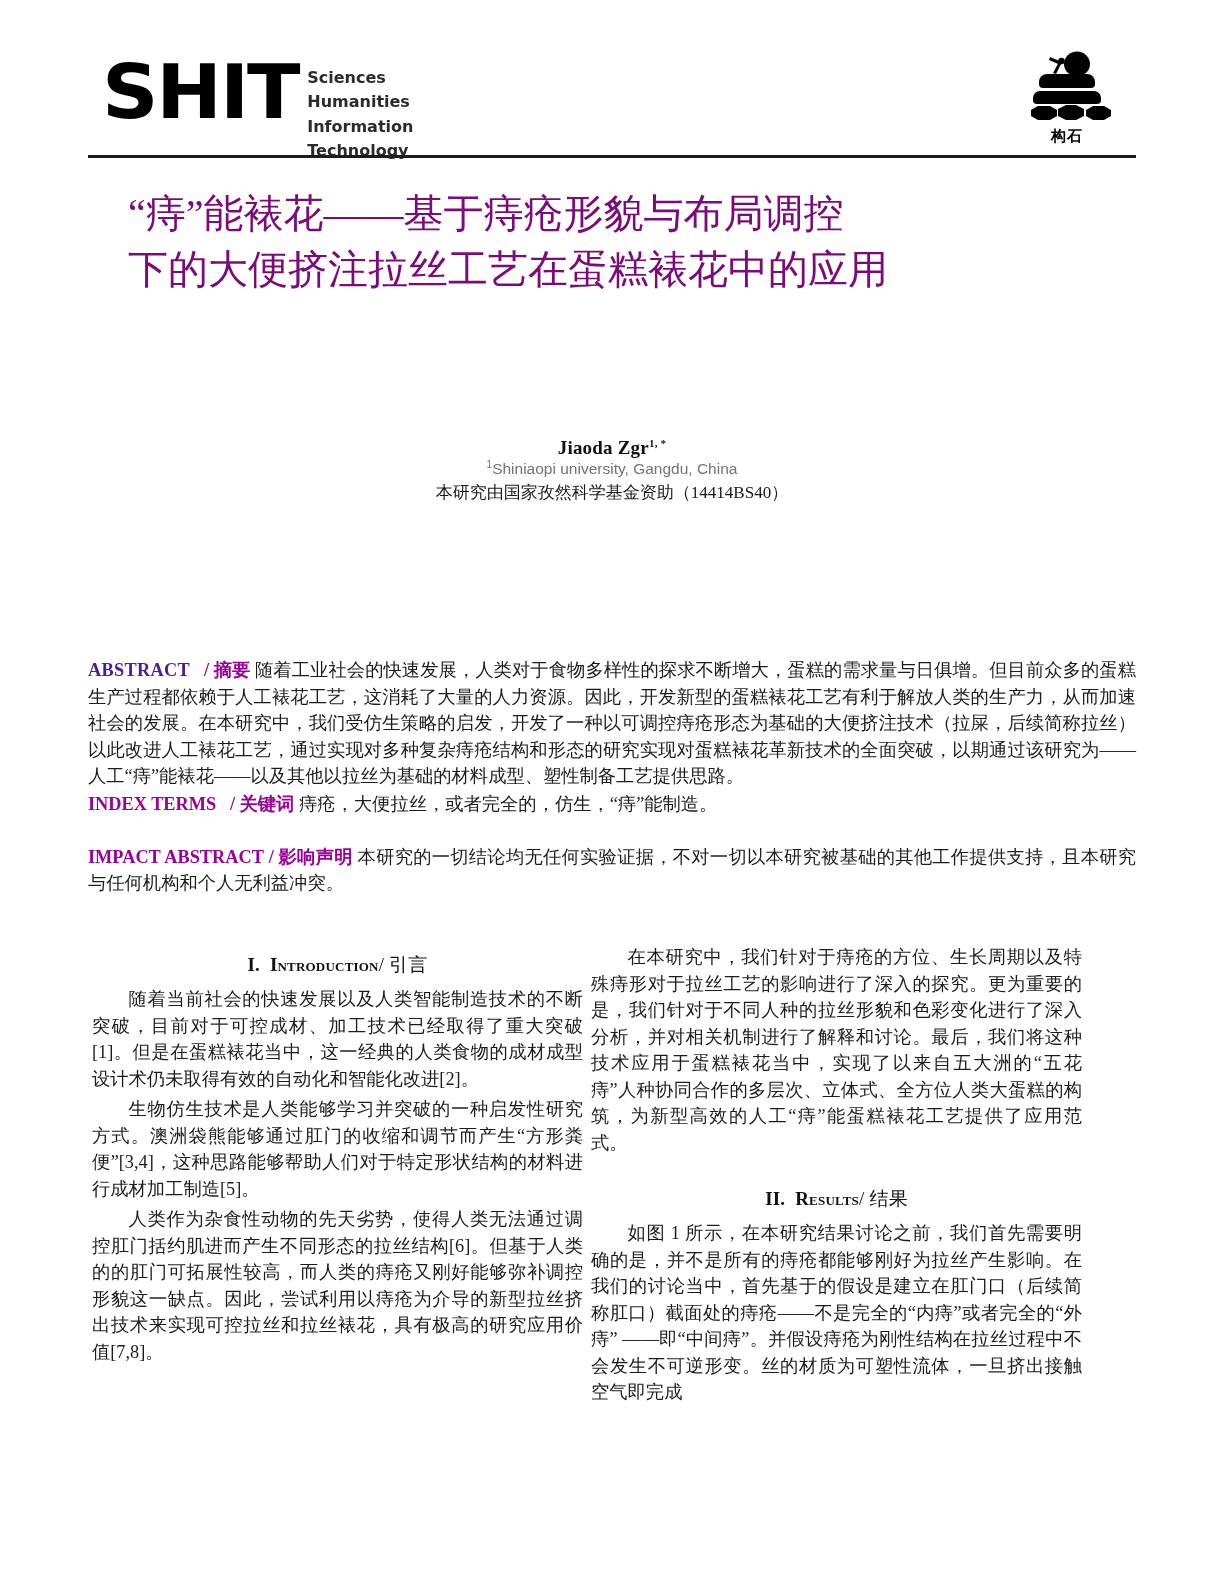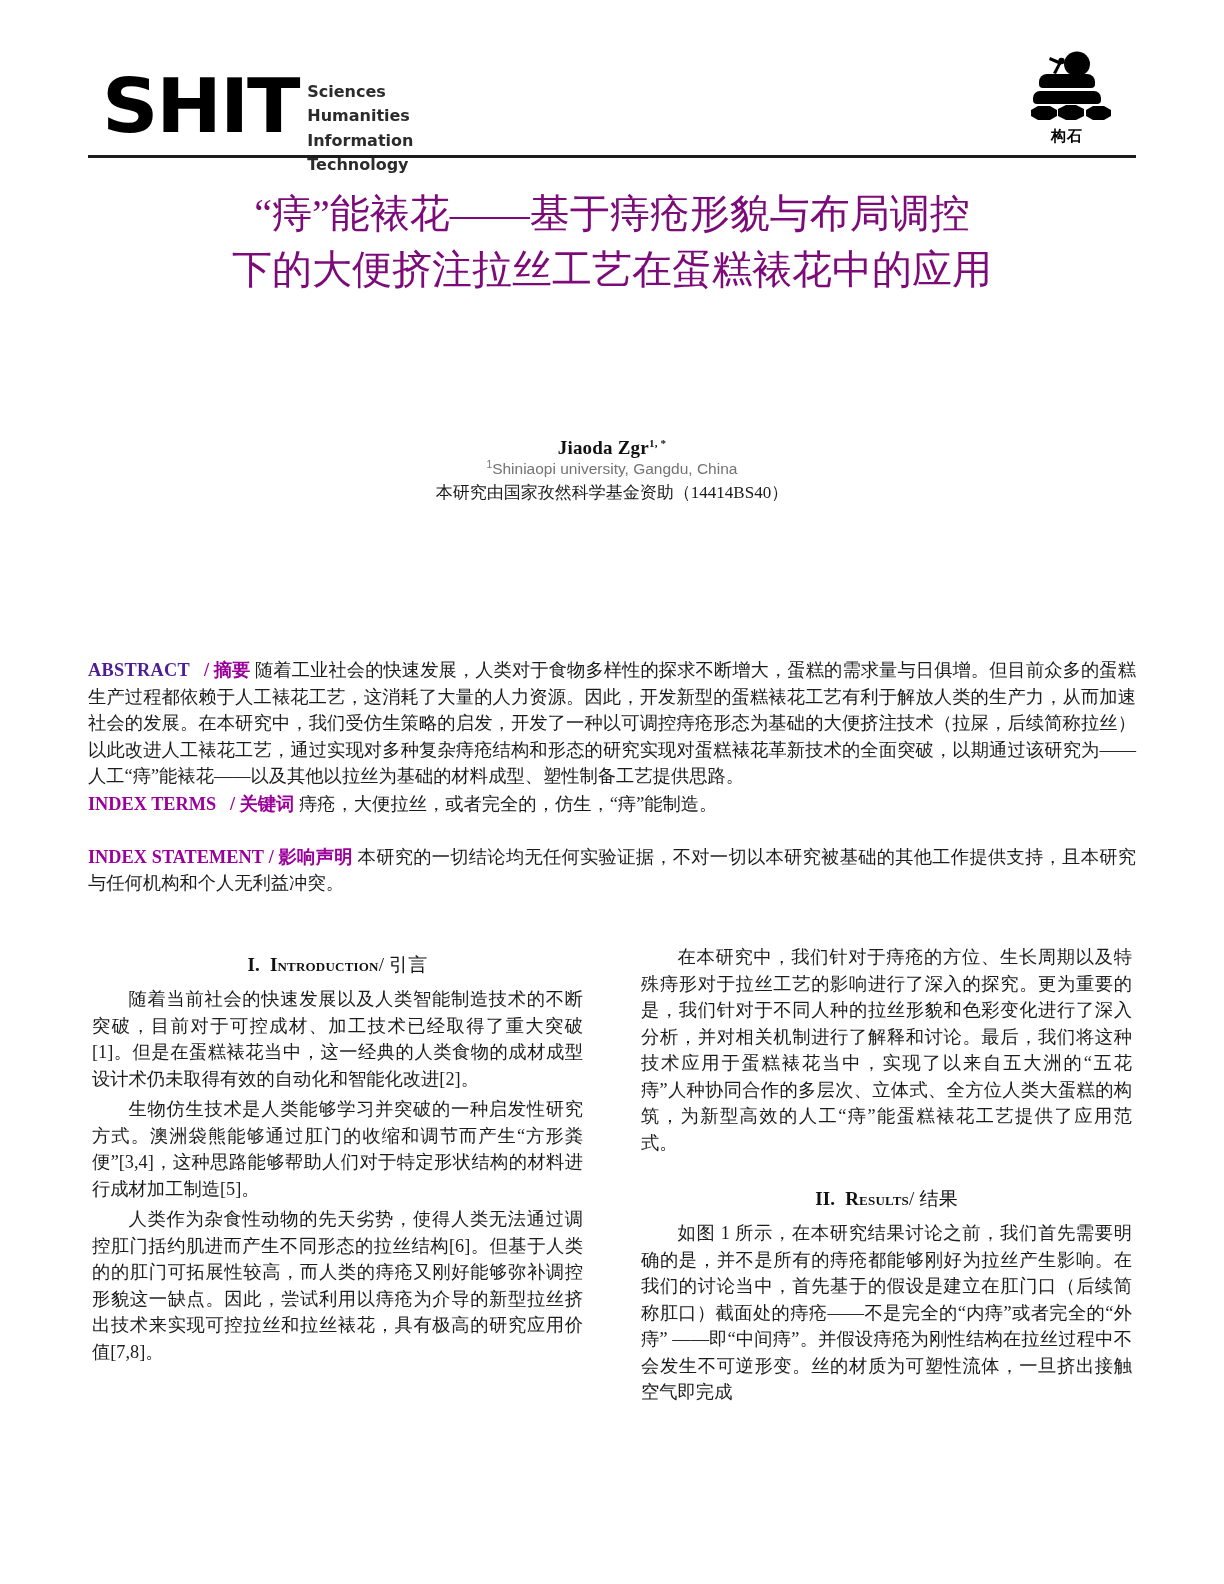--- a/index.html
+++ b/index.html
@@ -27,21 +27,21 @@
   .masthead {
     position: absolute;
     left: 0;
     top: 48px;
     width: 1048px;
     height: 100px;
   }
   .logo-left {
     position: absolute;
     left: 14px;
-    top: 24px;
+    top: 10px;
     display: flex;
     align-items: flex-start;
   }
   .logo-word {
     font-family: "DejaVu Sans", sans-serif;
     font-weight: 700;
     font-size: 74px;
     line-height: 0.92;
     letter-spacing: -2px;
     color: #000000;
@@ -81,21 +81,20 @@
     height: 0;
     border-top: 3px solid #1c1c1c;
   }
 
   
   .title {
     position: absolute;
     left: 40px;
     top: 186px;
     width: 968px;
-    text-align: center;
     color: #7c0a78;
     font-family: "Liberation Serif", "DejaVu Serif", serif;
     font-size: 40px;
     line-height: 1.40;
     font-weight: 400;
   }
 
   
   .authors {
     position: absolute;
@@ -152,21 +151,20 @@
   .impact-para { margin-top: 26px; }
 
   
   .cols {
     position: absolute;
     left: 0;
     top: 940px;
     width: 1048px;
     height: 640px;
     display: flex;
-    gap: 50px;
   }
   .col {
     width: 499px;
   }
   .sec-head {
     text-align: center;
     font-size: 19px;
     font-weight: 700;
     margin: 12px 0 8px 0;
     color: #111;
@@ -236,21 +234,21 @@
     <div class="affil"><sup>1</sup><span>Shiniaopi university, Gangdu, China</span></div>
     <div class="funding">本研究由国家孜然科学基金资助（14414BS40）</div>
   </div>
 
   <div class="absblock">
 
     <p class="abs-para"><span class="lbl-black">ABSTRACT</span>&nbsp;&nbsp;&nbsp;<span class="lbl-purple">/ 摘要</span> <span>随着工业社会的快速发展，人类对于食物多样性的探求不断增大，蛋糕的需求量与日俱增。但目前众多的蛋糕生产过程都依赖于人工裱花工艺，这消耗了大量的人力资源。因此，开发新型的蛋糕裱花工艺有利于解放人类的生产力，从而加速社会的发展。在本研究中，我们受仿生策略的启发，开发了一种以可调控痔疮形态为基础的大便挤注技术（拉屎，后续简称拉丝）以此改进人工裱花工艺，通过实现对多种复杂痔疮结构和形态的研究实现对蛋糕裱花革新技术的全面突破，以期通过该研究为——人工“痔”能裱花——以及其他以拉丝为基础的材料成型、塑性制备工艺提供思路。</span></p>
 
     <p class="abs-para idx-line"><span class="lbl-purple">INDEX TERMS</span>&nbsp;&nbsp;&nbsp;<span class="lbl-purple">/ 关键词</span> <span>痔疮，大便拉丝，或者完全的，仿生，“痔”能制造。</span></p>
 
-    <p class="abs-para impact-para"><span class="lbl-purple">INDEX STATEMENT</span> <span class="lbl-purple">/ 影响声明</span> <span>本研究的一切结论均无任何实验证据，不对一切以本研究被基础的其他工作提供支持，且本研究与任何机构和个人无利益冲突。</span></p>
+    <p class="abs-para impact-para"><span class="lbl-purple">IMPACT ABSTRACT</span> <span class="lbl-purple">/ 影响声明</span> <span>本研究的一切结论均无任何实验证据，不对一切以本研究被基础的其他工作提供支持，且本研究与任何机构和个人无利益冲突。</span></p>
   </div>
 
   <div class="cols">
 
     <div class="col">
       <div class="sec-head"><span class="roman">I.</span>&nbsp;&nbsp;<span>Introduction</span><span class="cn">/ 引言</span></div>
 
       <p class="body-para">随着当前社会的快速发展以及人类智能制造技术的不断突破，目前对于可控成材、加工技术已经取得了重大突破[1]。但是在蛋糕裱花当中，这一经典的人类食物的成材成型设计术仍未取得有效的自动化和智能化改进[2]。</p>
       <p class="body-para">生物仿生技术是人类能够学习并突破的一种启发性研究方式。澳洲袋熊能够通过肛门的收缩和调节而产生“方形粪便”[3,4]，这种思路能够帮助人们对于特定形状结构的材料进行成材加工制造[5]。</p>
       <p class="body-para">人类作为杂食性动物的先天劣势，使得人类无法通过调控肛门括约肌进而产生不同形态的拉丝结构[6]。但基于人类的的肛门可拓展性较高，而人类的痔疮又刚好能够弥补调控形貌这一缺点。因此，尝试利用以痔疮为介导的新型拉丝挤出技术来实现可控拉丝和拉丝裱花，具有极高的研究应用价值[7,8]。</p>

